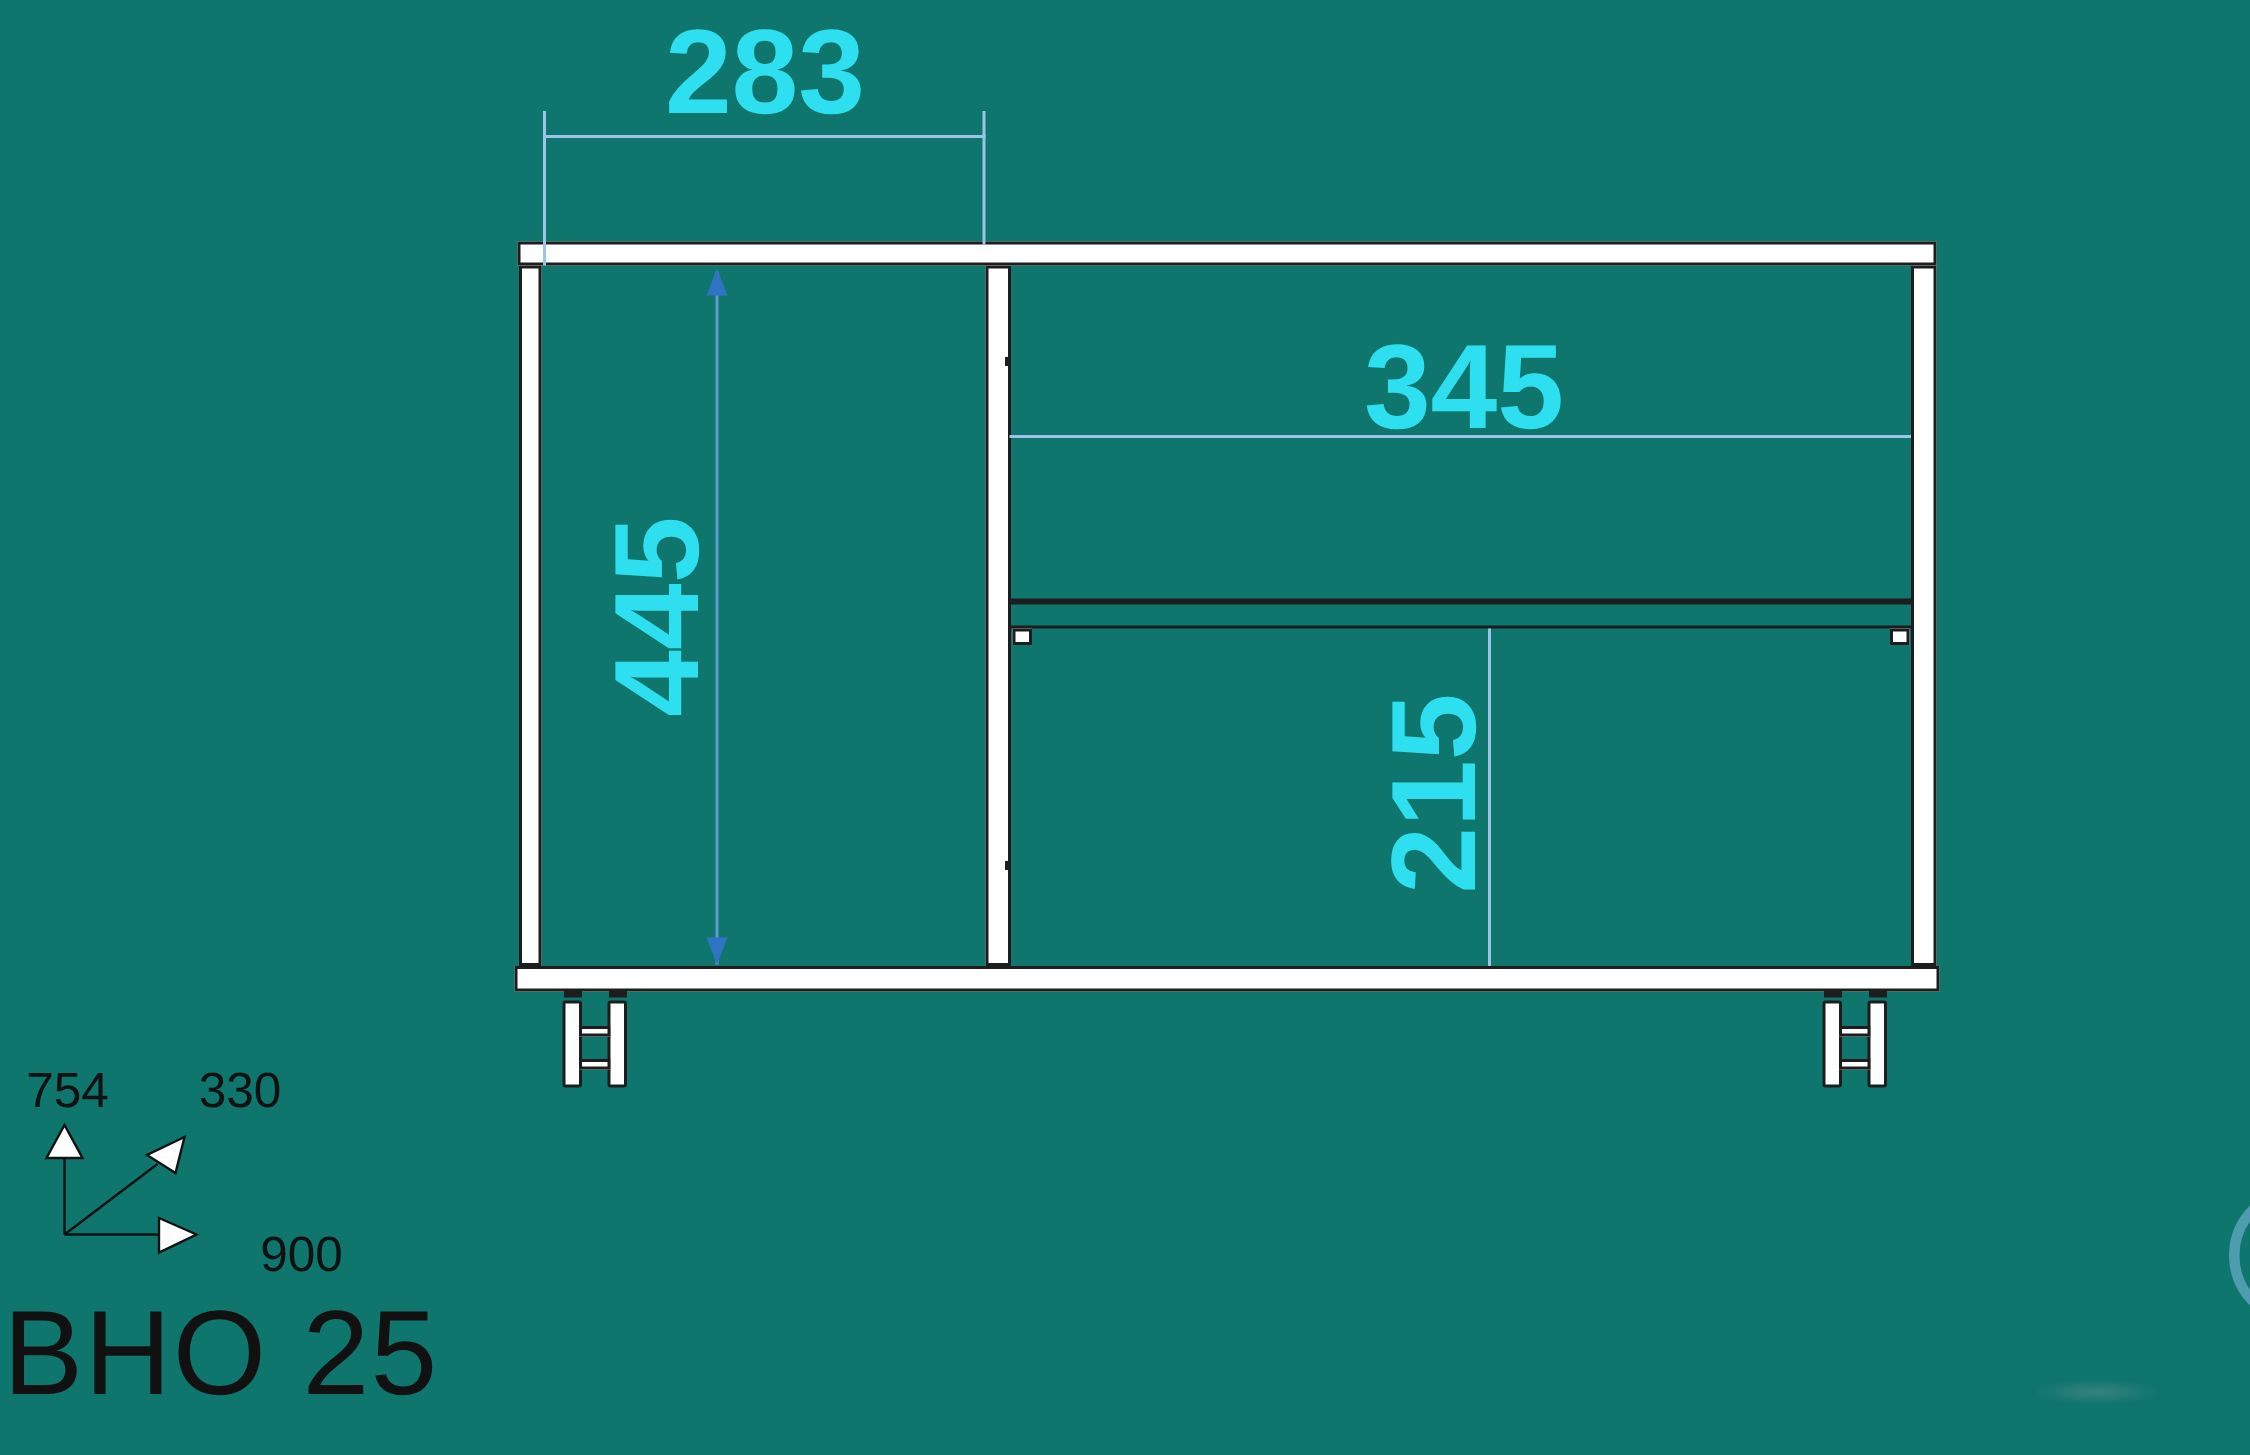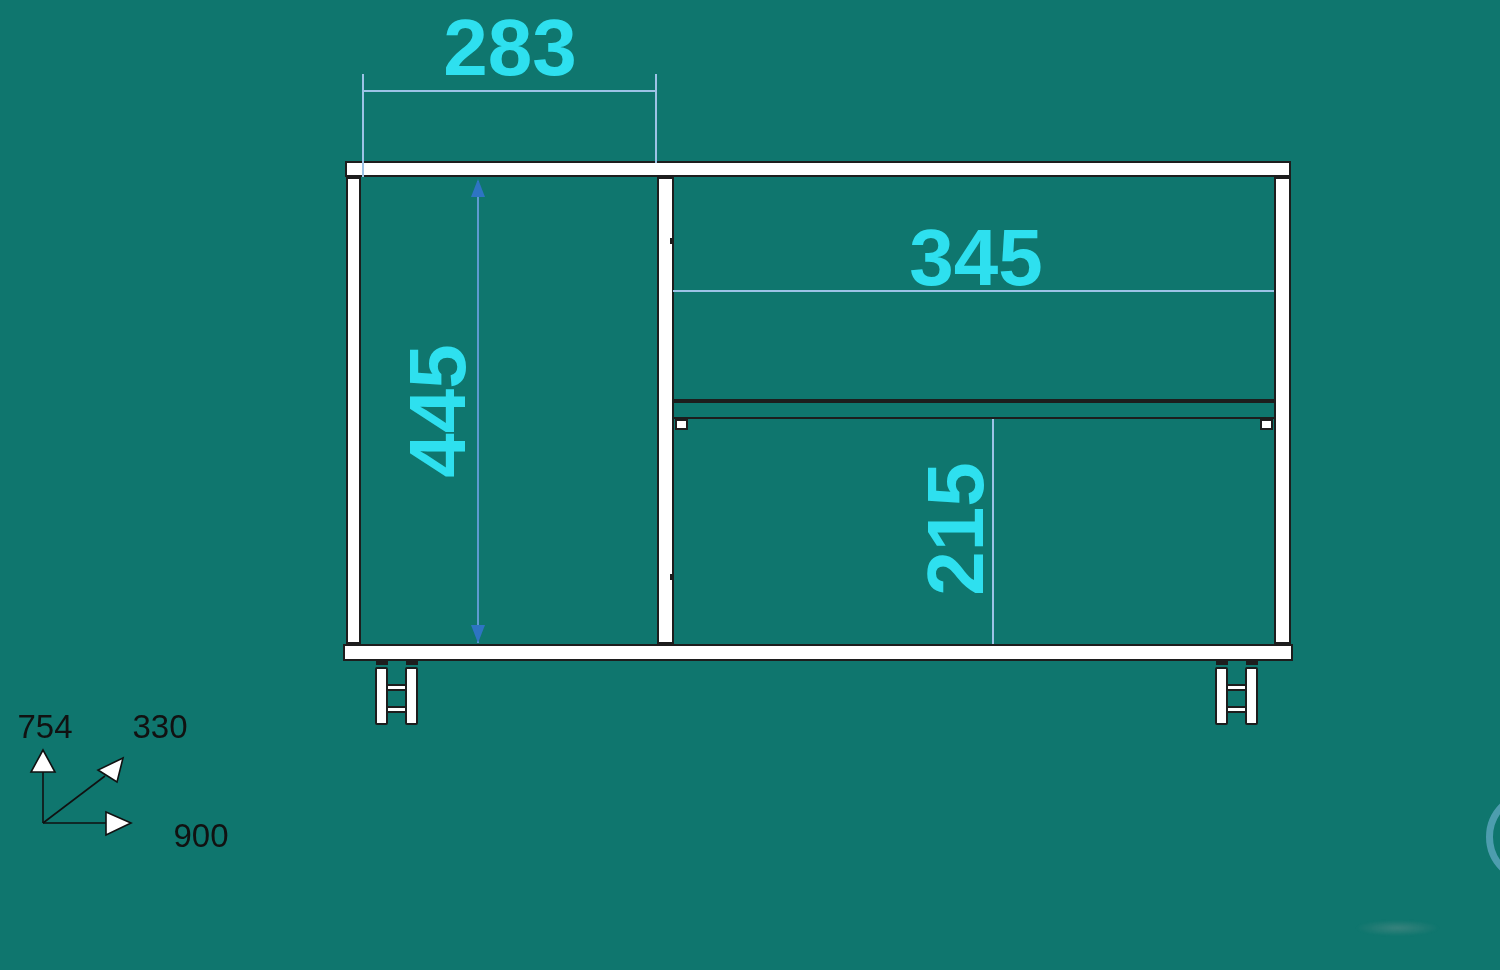--- a/index.html
+++ b/index.html
@@ -92,17 +92,18 @@
     <g stroke="#111" stroke-width="1.6" fill="#fff">
       <polygon points="33,50 21,72 45,72"></polygon>
       <polygon points="113,58 88,70 107,82"></polygon>
       <polygon points="121,123 96,112 96,135"></polygon>
     </g>
   </svg>
   <div class="axis-label" style="left:10px;top:710px;">754</div>
   <div class="axis-label" style="left:125px;top:710px;">330</div>
   <div class="axis-label" style="left:141px;top:819px;margin-left:25px;">900</div>
 
+  <div class="model-label">BHO 25</div>
 
   <div class="crescent"></div>
   <div class="smudge"></div>
 
 </div>
 
 </body></html>

